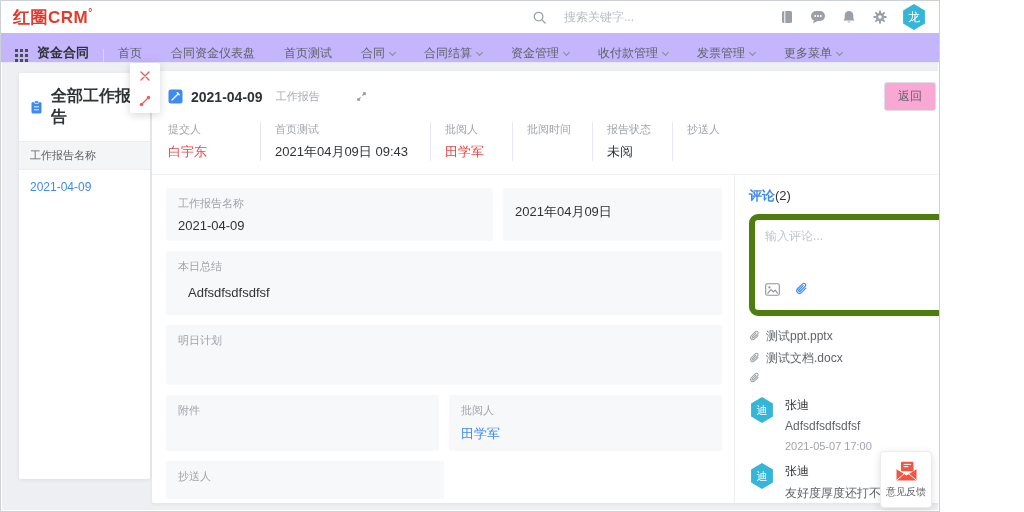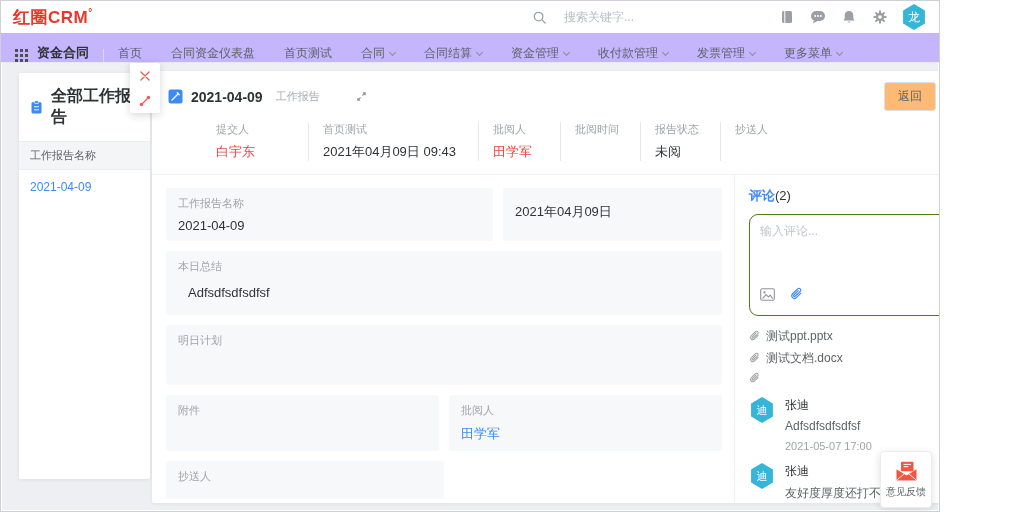--- a/index.html
+++ b/index.html
@@ -40,49 +40,49 @@
   .float-tools { position:absolute; left:128px; top:0px; width:30px; background:#fff; box-shadow:0 2px 8px rgba(0,0,0,.16); border-radius:2px; z-index:6; display:flex; flex-direction:column; }
   .ft-btn { height:25px; display:flex; align-items:center; justify-content:center; cursor:pointer; }
 
   
   .panel { position:absolute; left:150px; top:8px; width:860px; height:432px; background:#fff; box-shadow:0 1px 4px rgba(0,0,0,.06); border-radius:2px; overflow:hidden; }
   .m-head { display:flex; align-items:center; padding:11px 16px 6px; }
   .m-title { font-size:14px; font-weight:bold; color:#2f3337; margin-left:8px; }
   .m-type { font-size:11px; color:#a8abb2; margin-left:13px; }
   .m-expand { margin-left:36px; display:flex; cursor:pointer; }
   .m-actions { margin-left:auto; display:flex; gap:8px; }
-  .btn-back { background:#fdba74; border:1px solid #dcdfe6; border-radius:3px; color:#5f6368; font-size:12px; padding:5px 13px; cursor:pointer; font-family:inherit; }
+  .btn-back { background:#f9a8d4; border:1px solid #dcdfe6; border-radius:3px; color:#5f6368; font-size:12px; padding:5px 13px; cursor:pointer; font-family:inherit; }
   .btn-print { background:#737373; border:1px solid #f56c6c; border-radius:3px; color:#fff; font-size:12px; padding:5px 13px; cursor:pointer; font-family:inherit; }
   .m-info { display:flex; padding:5px 16px 13px; }
   .if { padding-right:14px; }
   .if + .if { border-left:1px solid #e5e8ec; padding-left:14px; }
   .if-label { font-size:11px; color:#a0a4ab; }
   .if-value { font-size:13px; color:#2f3337; margin-top:6px; min-height:16px; white-space:nowrap; }
   .if-value.link { color:#ef4444; cursor:pointer; }
-  .w-submitter{width:92px;margin-left:48px;} .w-time{width:170px;} .w-reviewer{width:82px;} .w-reviewtime{width:80px;} .w-status{width:80px;} .w-cc{width:70px;}
+  .w-submitter{width:92px;} .w-time{width:170px;} .w-reviewer{width:82px;} .w-reviewtime{width:80px;} .w-status{width:80px;} .w-cc{width:70px;}
   .m-divider { border-top:1px solid #eef0f2; }
 
   .m-body { display:flex; height:342px; }
   .form-col { flex:1; padding:13px 12px 12px 14px; }
   .frow { display:flex; gap:10px; margin-bottom:10px; }
   .fcard { background:#f7f8fa; border-radius:2px; padding:8px 12px; }
   .f-label { font-size:11px; color:#a0a4ab; }
   .f-value { font-size:13px; color:#2f3337; margin-top:7px; }
   .f-value.link { color:#3d8af2; cursor:pointer; }
   .f-value.indent { margin-left:10px; margin-top:11px; }
   .w327 { width:327px; } .grow { flex:1; } .full { width:100%; }
   .h64 { min-height:64px; } .h60 { min-height:60px; } .h46 { min-height:42px; } .h36 { min-height:36px; } .half { flex:1; }
   .row-last { width:278px; }
 
   
   .comments-col { width:278px; border-left:1px solid #f0f1f3; padding:12px 14px 0 14px; overflow:hidden; }
   .c-head { font-size:13px; margin-bottom:9px; }
   .c-title { color:#3d8af2; font-weight:bold; }
   .c-count { color:#2f3337; }
-  .c-input { border:1px solid #4d7c0f; border-radius:9px; height:102px; display:flex; flex-direction:column; padding:8px 10px 8px; cursor:text; }
+  .c-input { border:6px solid #4d7c0f; border-radius:9px; height:102px; display:flex; flex-direction:column; padding:8px 10px 8px; cursor:text; }
   .c-input textarea { flex:1; border:none; outline:none; resize:none; font-size:12px; font-family:inherit; color:#303133; background:transparent; }
   .c-input textarea::placeholder { color:#c0c4cc; }
   .c-toolbar { display:flex; align-items:center; gap:15px; }
   .c-post { margin-left:auto; font-size:19px; color:#4a4f54; cursor:pointer; }
   .c-attachments { margin-top:9px; }
   .att-row { display:flex; align-items:center; gap:6px; font-size:12px; color:#5f6368; padding:2.5px 0; cursor:pointer; }
   .c-item { display:flex; gap:10px; margin-top:11px; position:relative; }
   .c-avatar { width:26px; height:26px; flex:0 0 26px; background:#35b6d8; color:#fff; font-size:11px;
               display:flex; align-items:center; justify-content:center;
               clip-path:polygon(50% 0%,92% 25%,92% 75%,50% 100%,8% 75%,8% 25%); }

